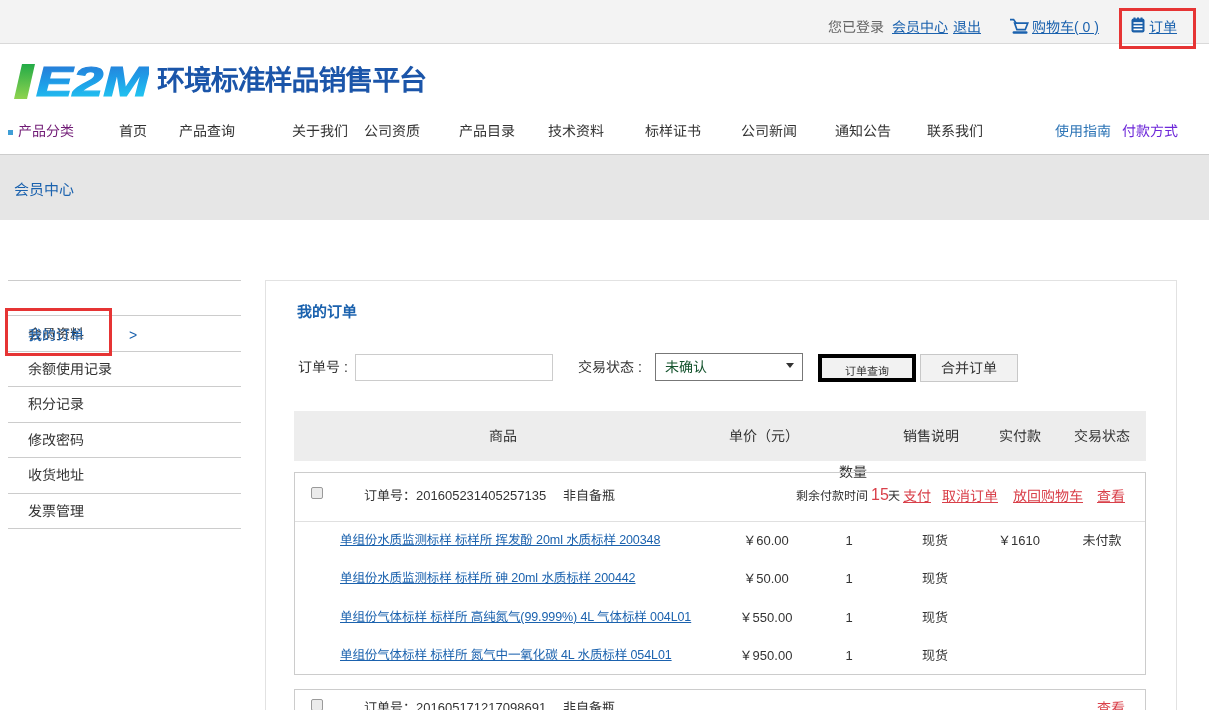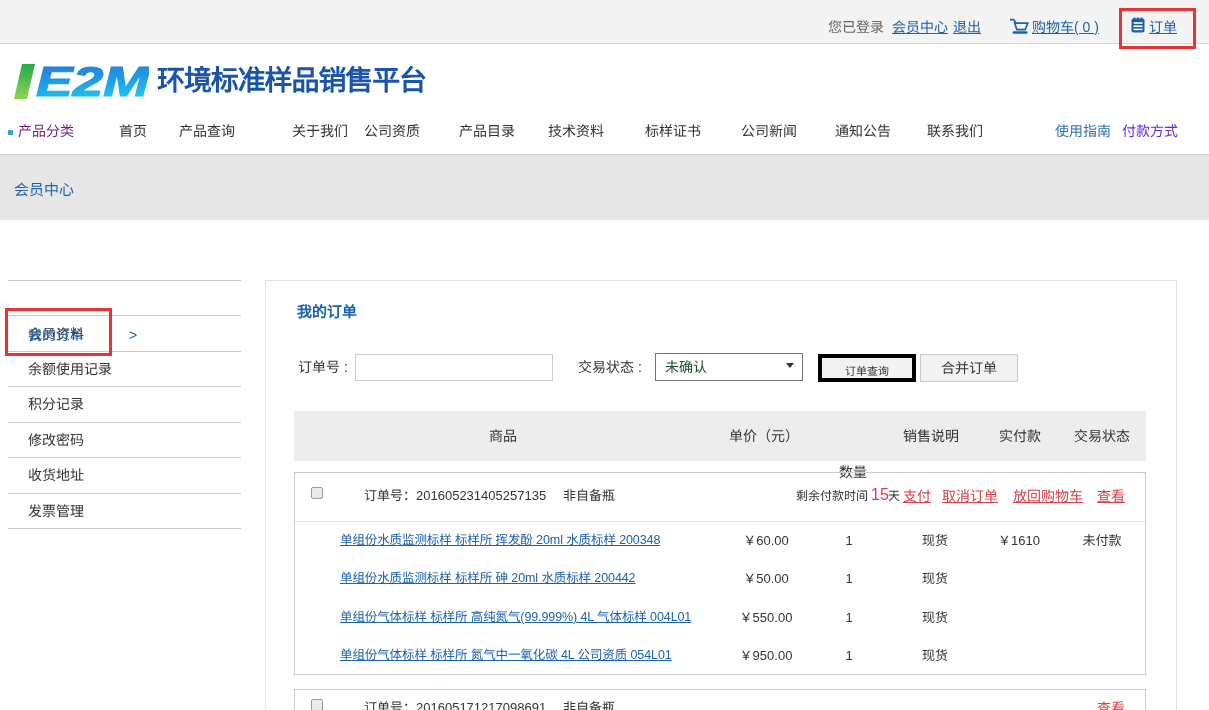--- a/index.html
+++ b/index.html
@@ -133,21 +133,21 @@
 <span class="abs blue u" style="left:340px;top:572px;font-size:12.5px;letter-spacing:-0.1px;">单组份水质监测标样 标样所 砷 20ml 水质标样 200442</span>
 <span class="abs ctr" style="left:766px;top:572px;font-size:13px;">￥50.00</span>
 <span class="abs ctr" style="left:849px;top:572px;font-size:13px;">1</span>
 <span class="abs ctr" style="left:935px;top:572px;font-size:13px;">现货</span>
 
 <span class="abs blue u" style="left:340px;top:611px;font-size:12.5px;letter-spacing:-0.1px;">单组份气体标样 标样所 高纯氮气(99.999%) 4L 气体标样 004L01</span>
 <span class="abs ctr" style="left:766px;top:611px;font-size:13px;">￥550.00</span>
 <span class="abs ctr" style="left:849px;top:611px;font-size:13px;">1</span>
 <span class="abs ctr" style="left:935px;top:611px;font-size:13px;">现货</span>
 
-<span class="abs blue u" style="left:340px;top:649px;font-size:12.5px;letter-spacing:-0.1px;">单组份气体标样 标样所 氮气中一氧化碳 4L 公司资质 054L01</span>
+<span class="abs blue u" style="left:340px;top:649px;font-size:12.5px;letter-spacing:-0.1px;">单组份气体标样 标样所 氮气中一氧化碳 4L 水质标样 054L01</span>
 <span class="abs ctr" style="left:766px;top:649px;font-size:13px;">￥950.00</span>
 <span class="abs ctr" style="left:849px;top:649px;font-size:13px;">1</span>
 <span class="abs ctr" style="left:935px;top:649px;font-size:13px;">现货</span>
 
 <div class="abs" style="left:294px;top:689px;width:852px;height:60px;border:1px solid #ccc;"></div>
 <div class="abs" style="left:311px;top:699px;width:12px;height:12px;border:1px solid #9a9a9a;border-radius:2px;background:#ebebeb;"></div>
 <span class="abs" style="left:364px;top:701px;font-size:13px;">订单号：201605171217098691</span>
 <span class="abs" style="left:563px;top:701px;font-size:13px;">非自备瓶</span>
 <span class="abs red u" style="left:1097px;top:701px;font-size:14px;">查看</span>
 

